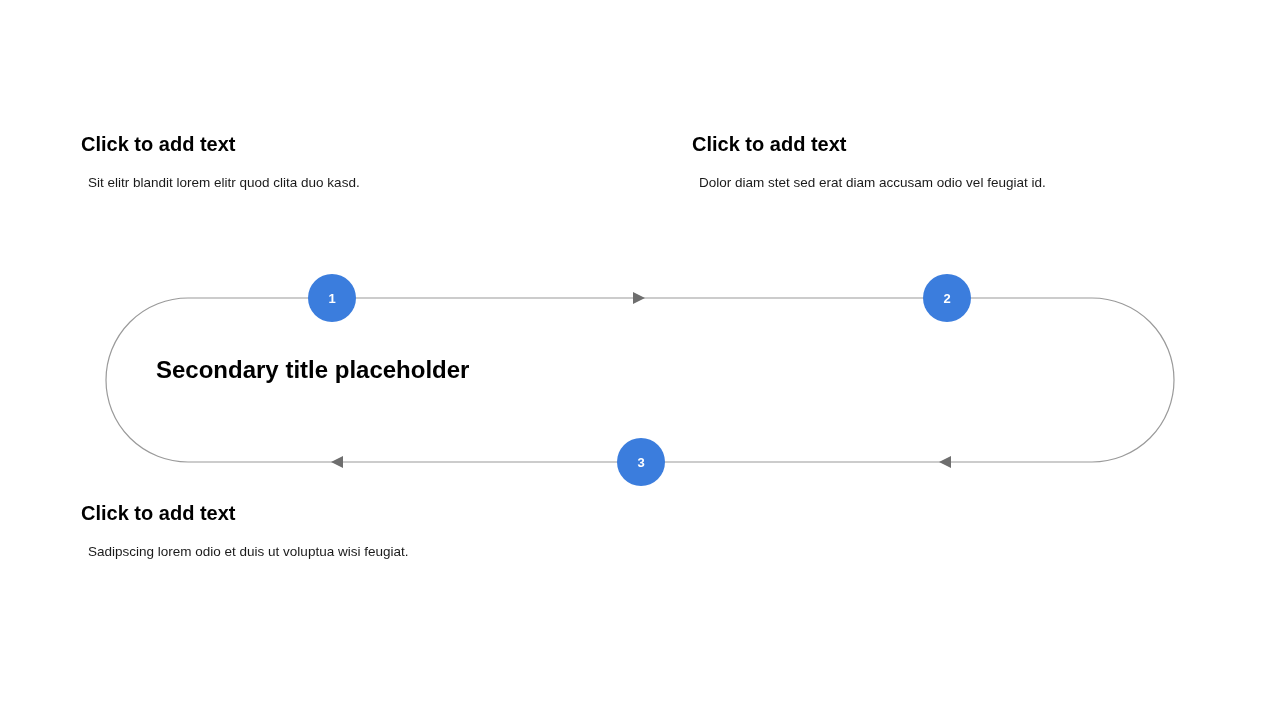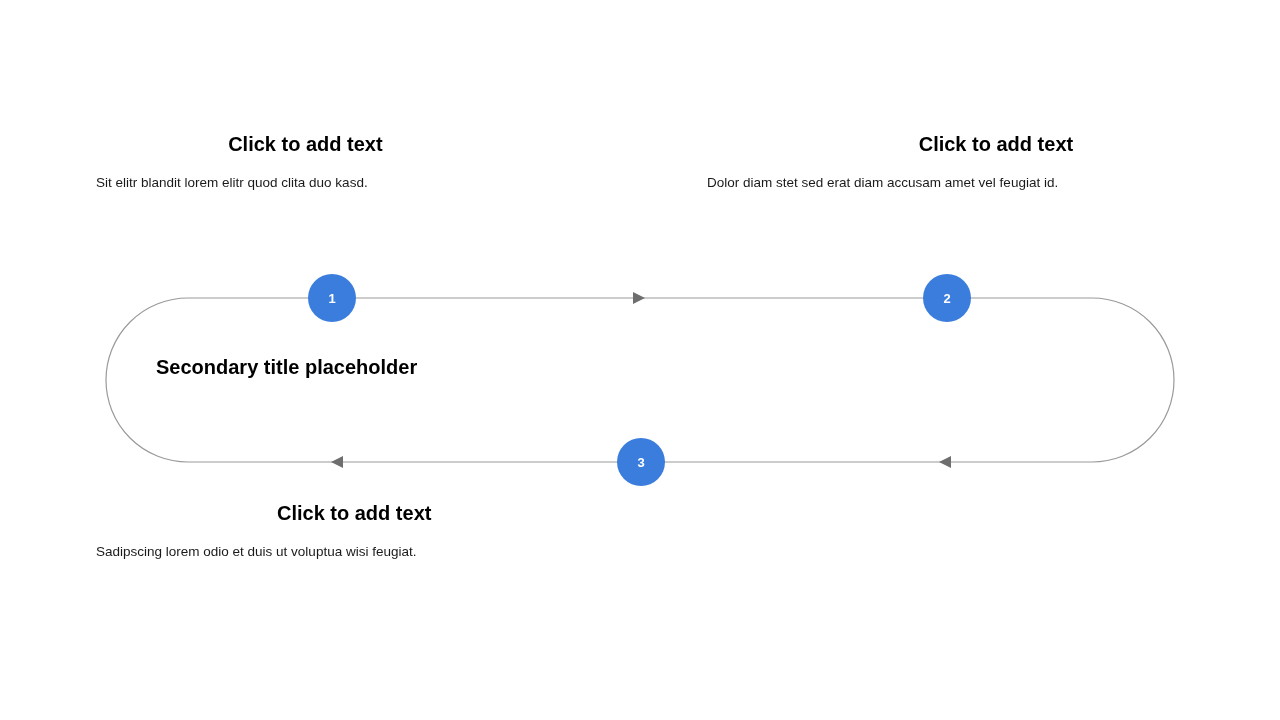--- a/index.html
+++ b/index.html
@@ -17,36 +17,35 @@
   }
 
   .slide {
     position: absolute;
     inset: 0;
     background: #ffffff;
   }
 
   .text-block {
     position: absolute;
-    text-align: right;
   }
   .text-block .heading {
     font-size: 20px;
     font-weight: bold;
     line-height: 1.2;
     color: #000000;
     margin: 0 0 18px 0;
     white-space: nowrap;
   }
   .text-block .body {
     font-size: 13.5px;
     font-weight: normal;
     line-height: 1.35;
     color: #1a1a1a;
-    margin: 15px;
+    margin: 7px;
     white-space: nowrap;
   }
 
   #block-topleft { left: 81px; top: 132px; }
   #block-topright { left: 692px; top: 132px; }
   #block-bottom { left: 81px; top: 501px; }
 
   .diagram {
     position: absolute;
     left: 100px;
@@ -58,21 +57,21 @@
     position: absolute;
     left: 0;
     top: 0;
     display: block;
   }
 
   .stadium-title {
     position: absolute;
     left: 56px;
     top: 88px;
-    font-size: 20px;
+    font-size: 24px;
     font-weight: bold;
     color: #000000;
     white-space: nowrap;
   }
 
   .node {
     position: absolute;
     width: 48px;
     height: 48px;
     border-radius: 50%;
@@ -94,21 +93,21 @@
 
 <div class="slide">
 
   <div class="text-block" id="block-topleft">
     <div class="heading">Click to add text</div>
     <div class="body">Sit elitr blandit lorem elitr quod clita duo kasd.</div>
   </div>
 
   <div class="text-block" id="block-topright">
     <div class="heading">Click to add text</div>
-    <div class="body">Dolor diam stet sed erat diam accusam amet vel feugiat id.</div>
+    <div class="body">Dolor diam stet sed erat diam accusam odio vel feugiat id.</div>
   </div>
 
   <div class="text-block" id="block-bottom">
     <div class="heading">Click to add text</div>
     <div class="body">Sadipscing lorem odio et duis ut voluptua wisi feugiat.</div>
   </div>
 
   <div class="diagram">
 
     <svg width="1080" height="225" viewBox="0 0 1080 225">

